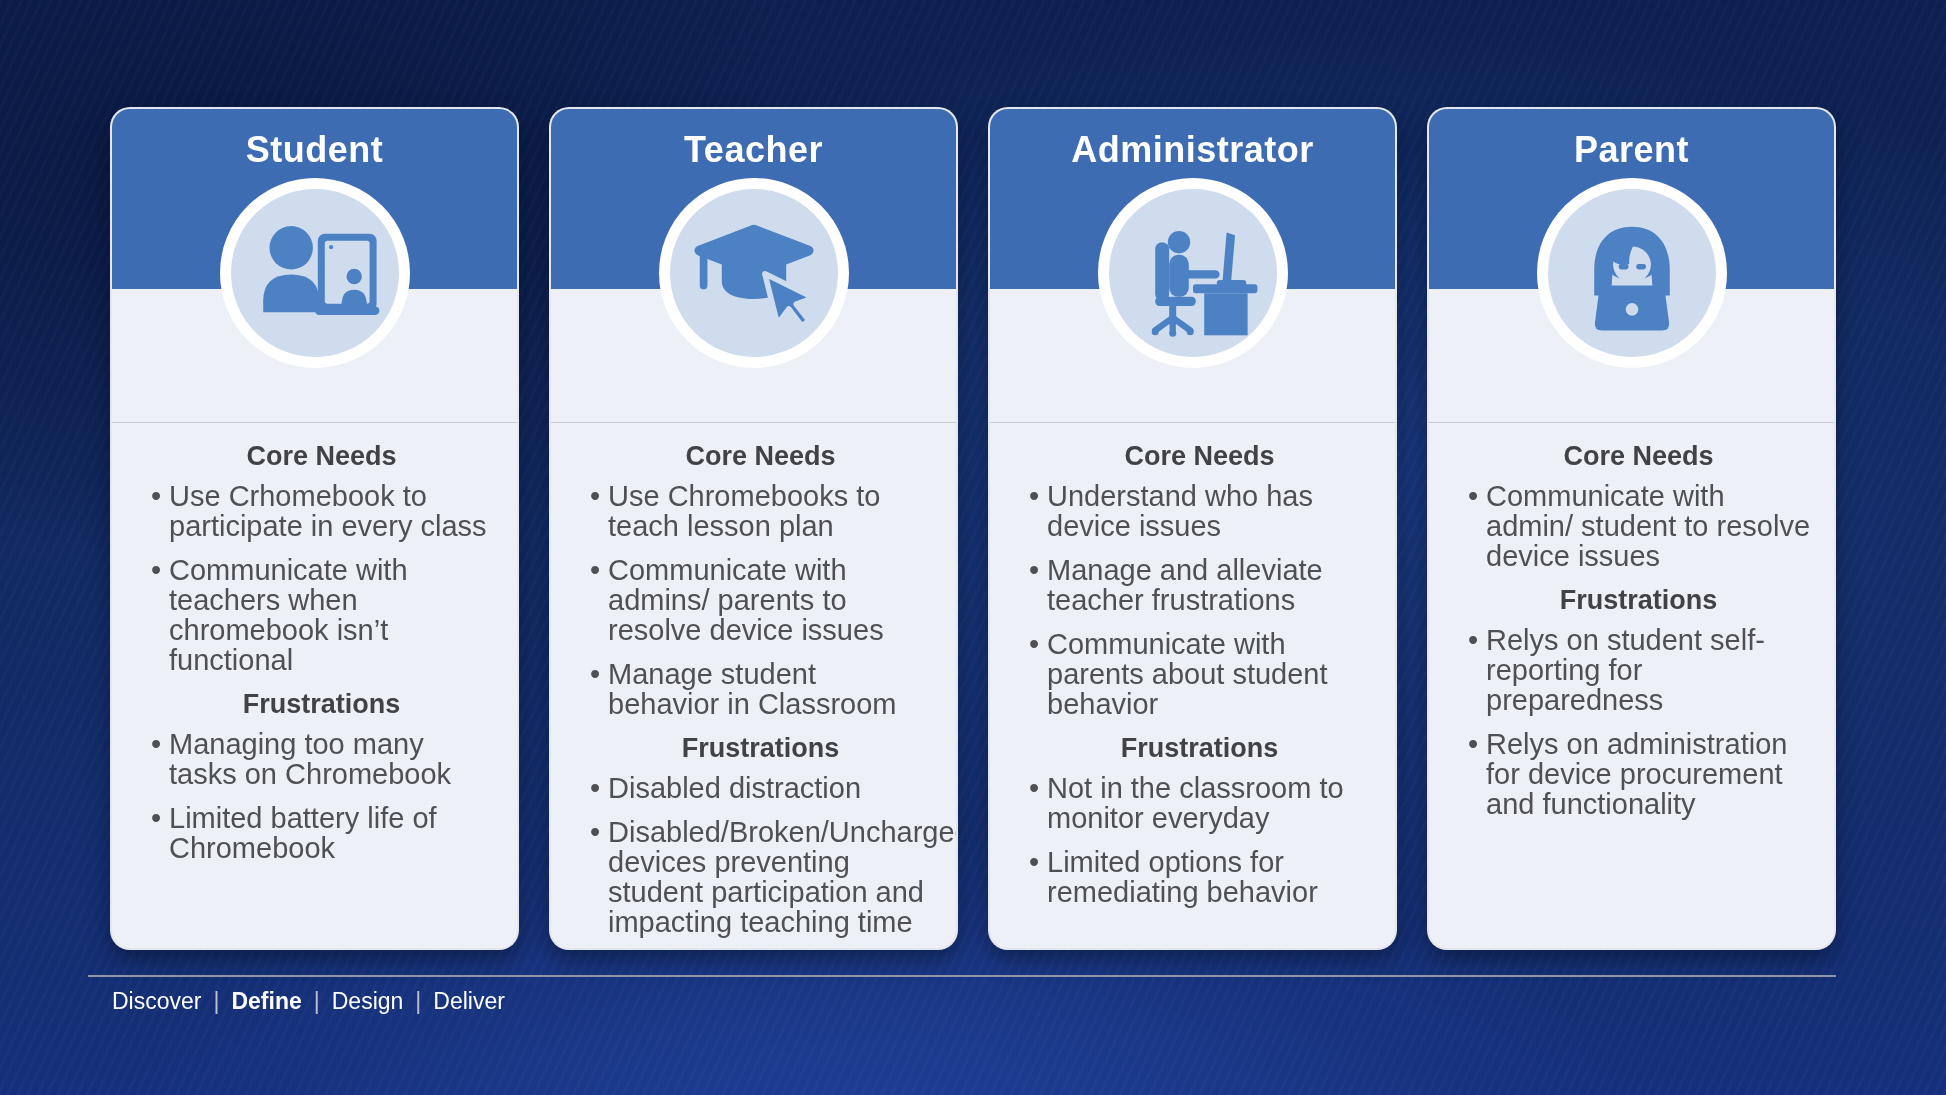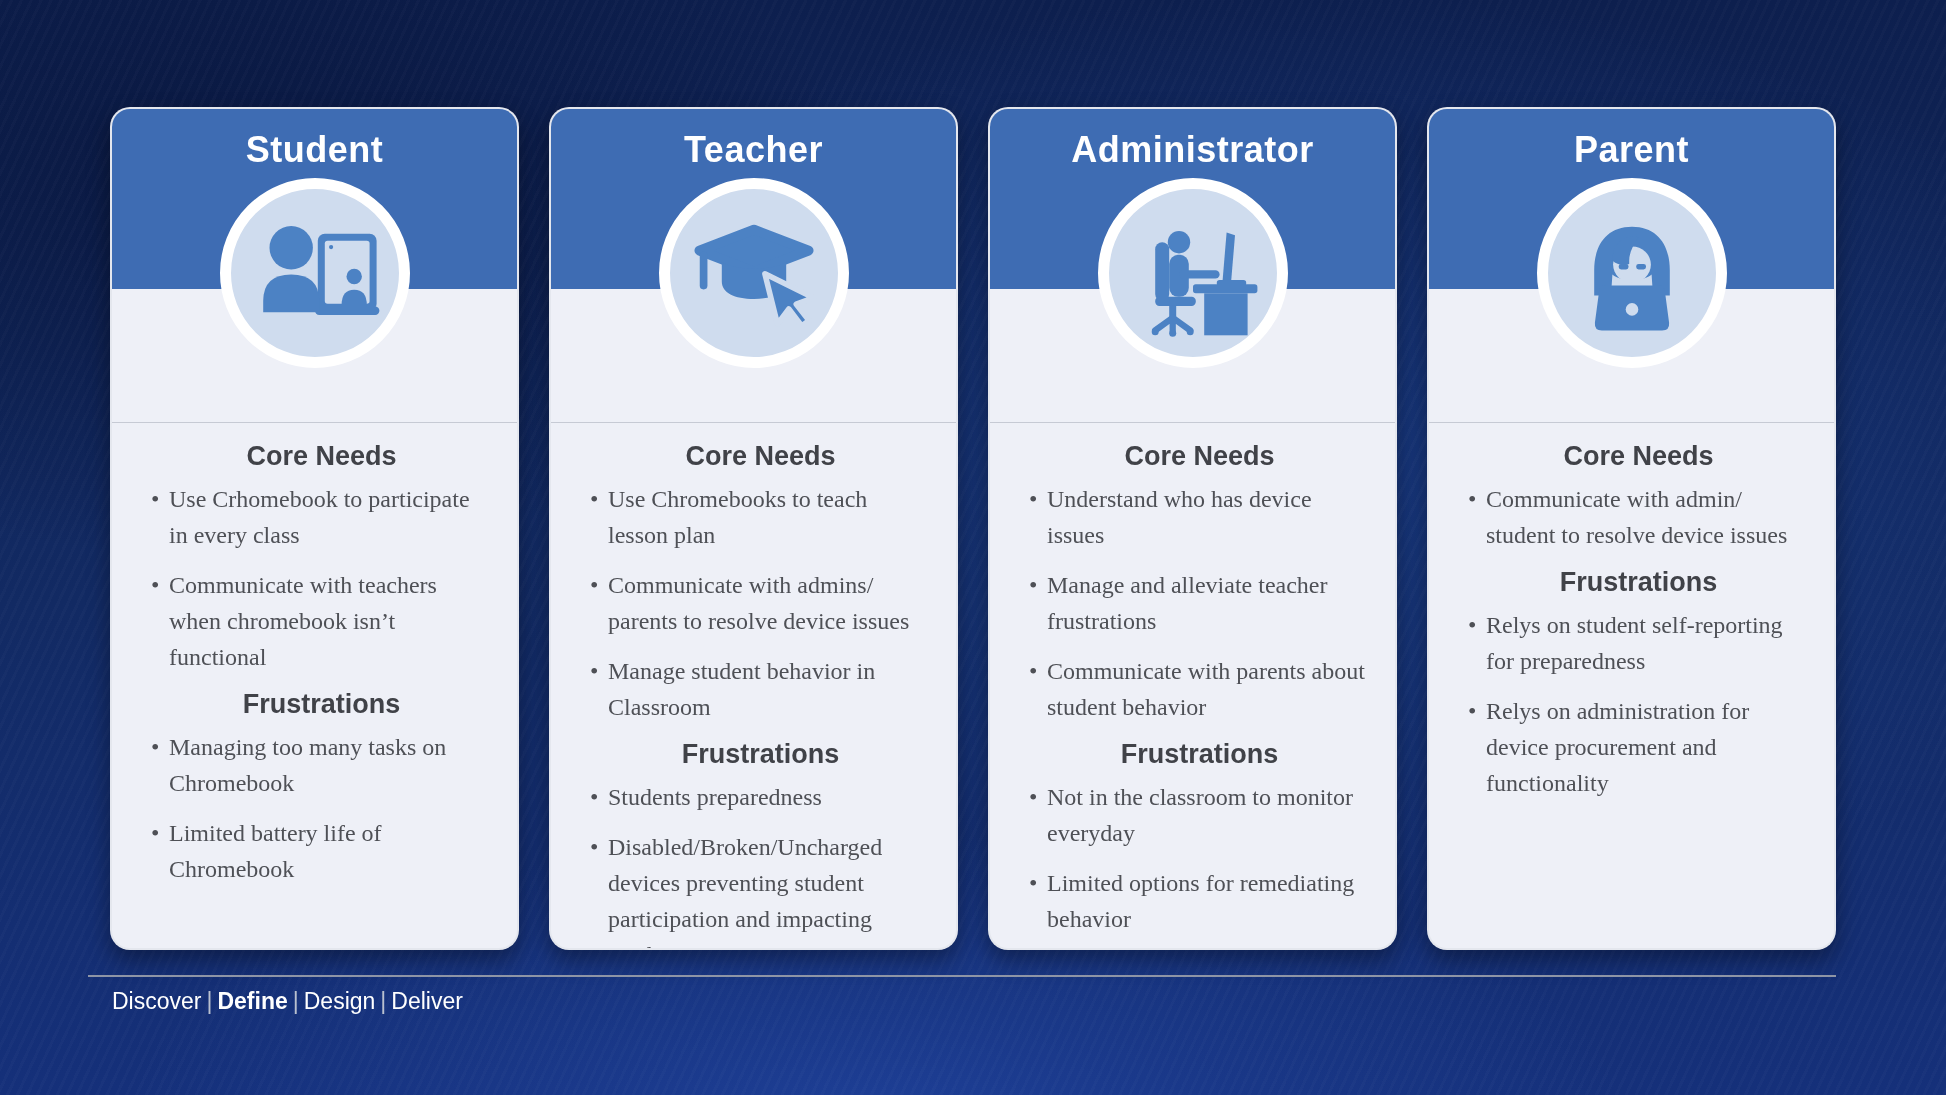--- a/index.html
+++ b/index.html
@@ -68,35 +68,35 @@
     position:absolute; top:332px; left:38px; right:24px;
   }
   .section-heading{
     font-size:27px; font-weight:700; color:var(--heading-text);
     margin-bottom:9px;
     text-align:center;
   }
   .section-heading.frustrations{margin-top:13px;}
   .bullet{
     position:relative; padding-left:19px; margin-bottom:14px;
-    font-size:24px; line-height:36px; color:var(--body-text);font-family:Liberation Serif, serif;
+    font-size:29px; line-height:30px; color:var(--body-text);
   }
   .bullet::before{
     content:"•"; position:absolute; left:1px; top:0;
     color:var(--body-text);
   }
 
   .footer-rule{
     position:absolute; left:88px; top:975px; width:1748px; height:2px;
     background:var(--footer-line);
   }
   .footer{
     position:absolute; left:112px; top:988px;
     font-size:23px; color:var(--footer-text);
-    display:flex; align-items:center; gap:5px;
+    display:flex; align-items:center; gap:12px;
   }
   .crumb{font-weight:400;}
   .crumb.active{font-weight:700;text-align:center;}
   .sep{color:#B9C0CF; font-weight:400;}
 </style>
 </head>
 <body>
 
 <div class="cards">
 
@@ -141,21 +141,21 @@
         </g>
       </svg>
     </div>
     <div class="card-divider"></div>
     <div class="card-content">
       <div class="section-heading">Core Needs</div>
       <div class="bullet">Use Chromebooks to teach lesson plan</div>
       <div class="bullet">Communicate with admins/ parents to resolve device issues</div>
       <div class="bullet">Manage student behavior in Classroom</div>
       <div class="section-heading frustrations">Frustrations</div>
-      <div class="bullet">Students preparedness</div>
+      <div class="bullet">Disabled distraction</div>
       <div class="bullet">Disabled/Broken/Uncharged devices preventing student participation and impacting teaching time</div>
     </div>
   </section>
 
   <section class="card">
     <div class="card-header">
       <div class="card-title">Administrator</div>
     </div>
     <div class="icon-badge">
       <svg viewBox="0 0 200 200" aria-hidden="true">

